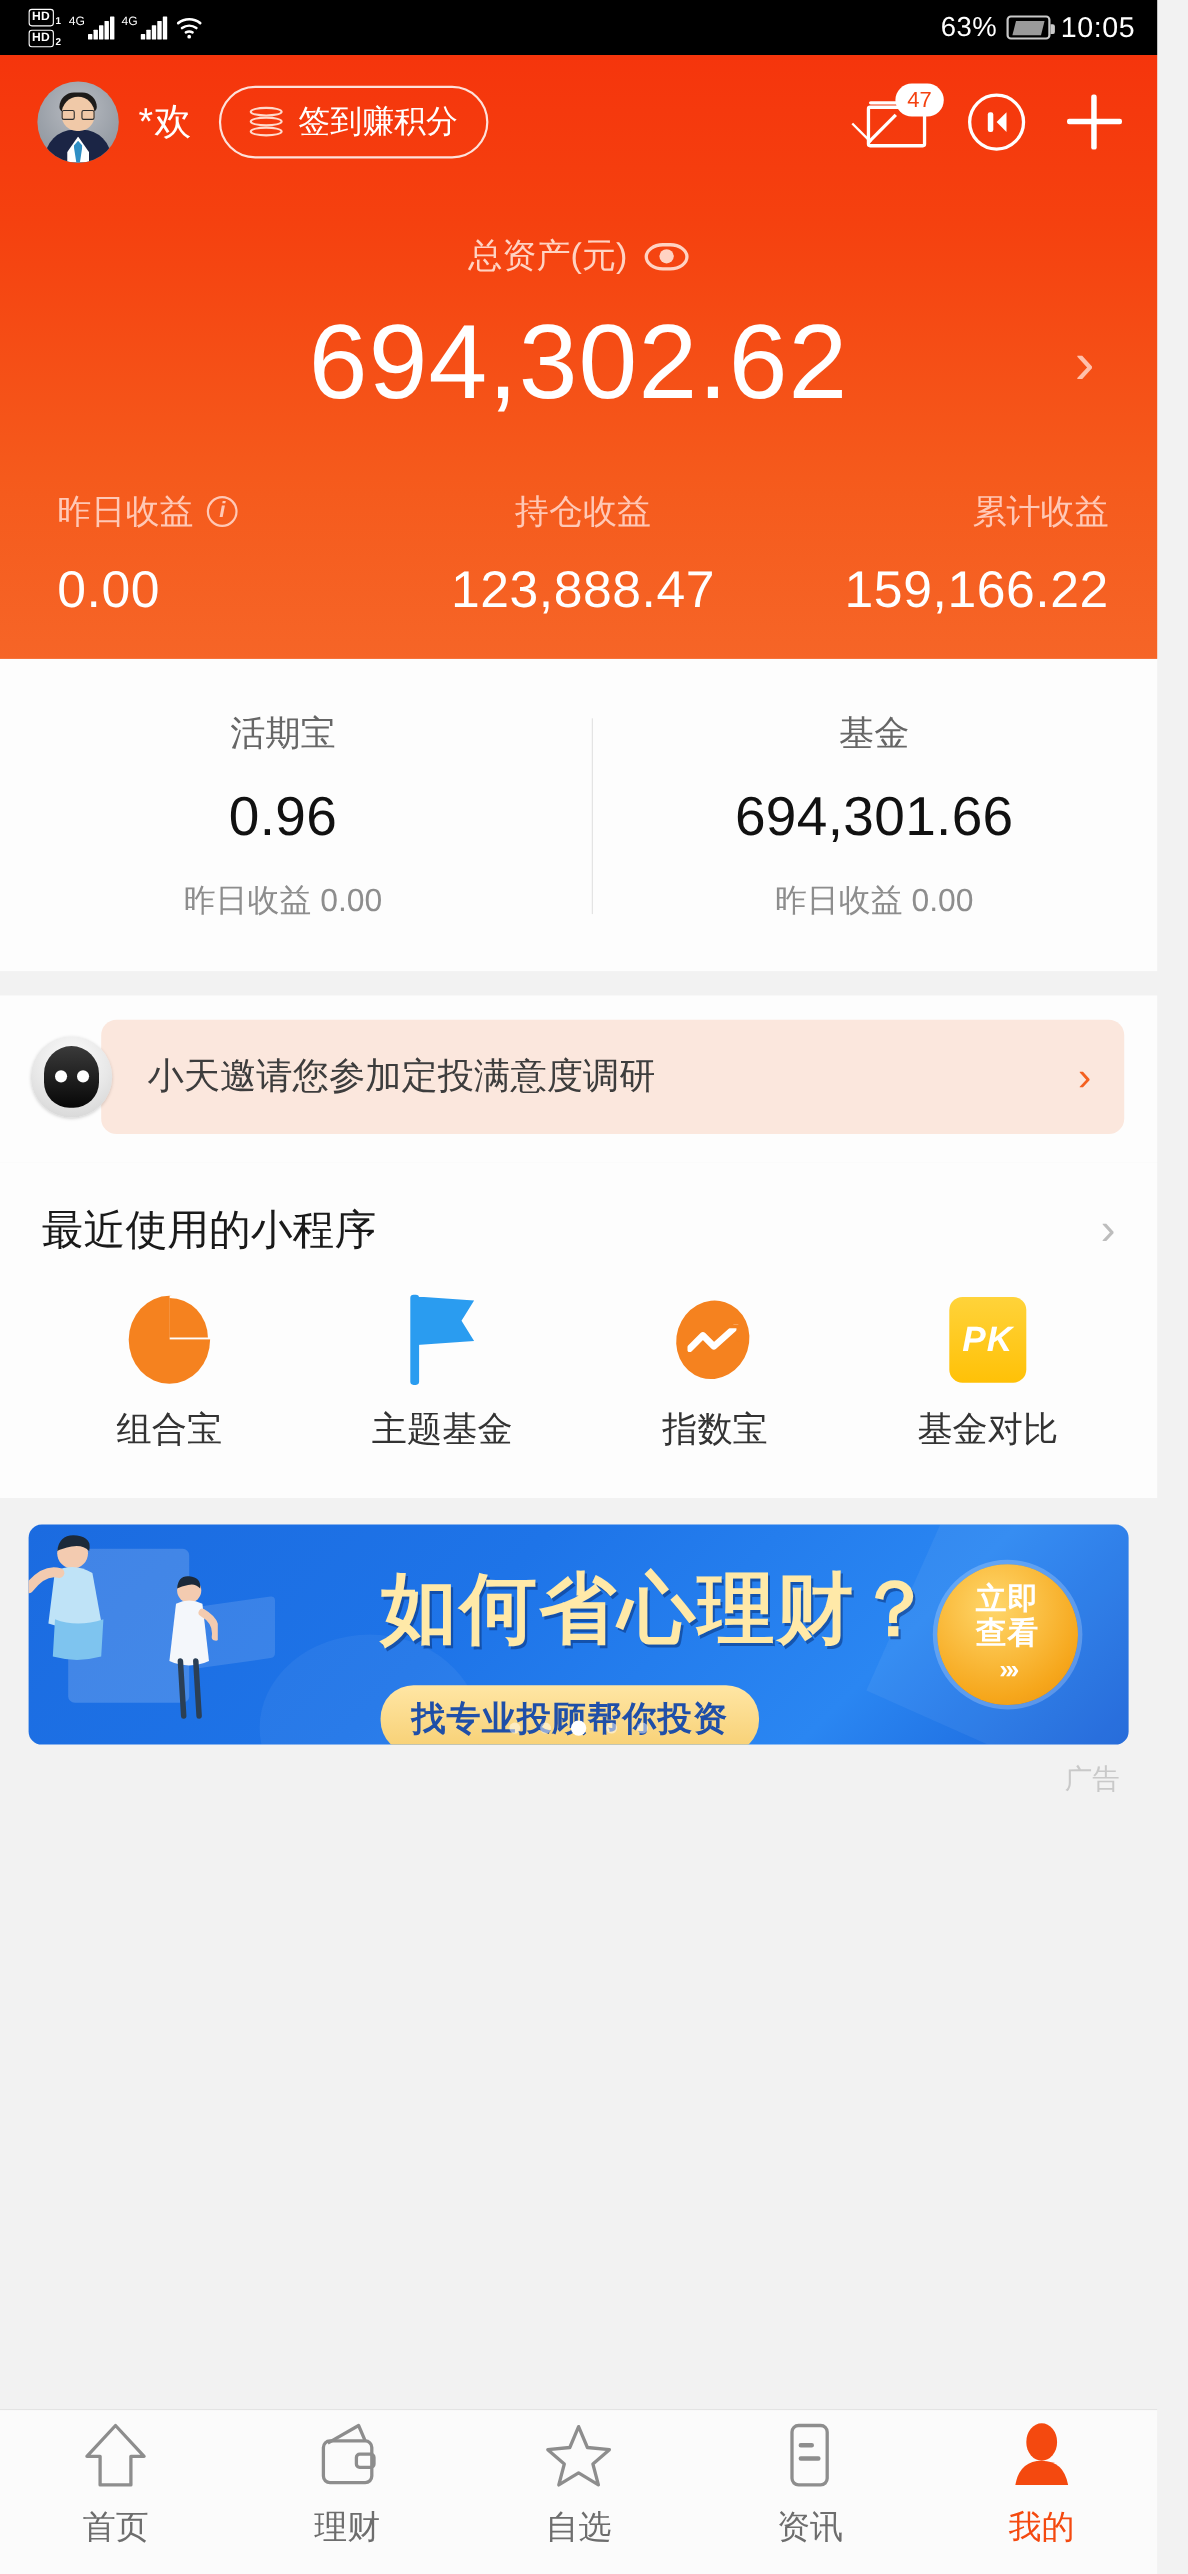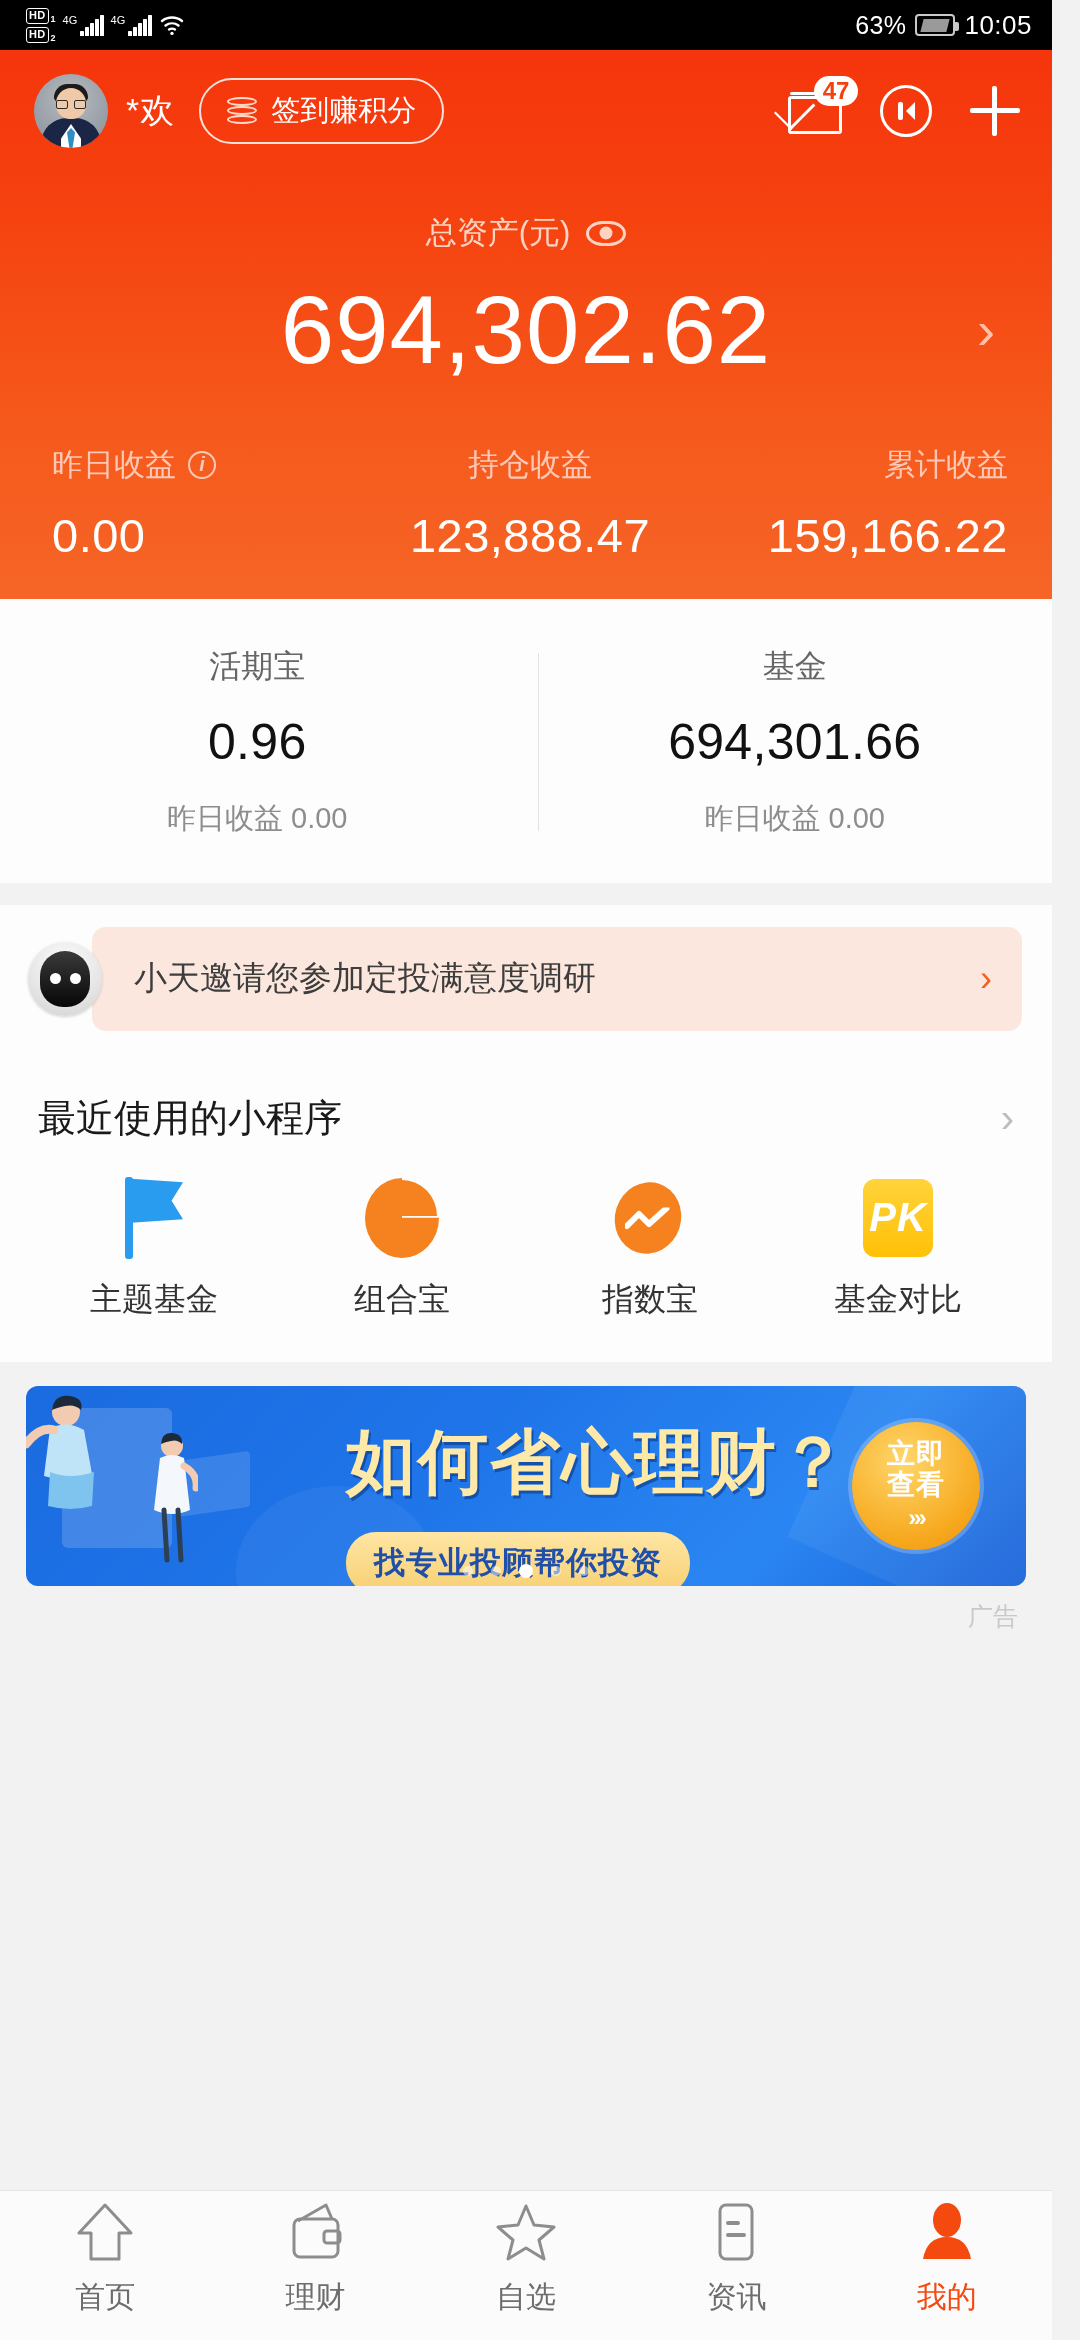--- a/index.html
+++ b/index.html
@@ -79,21 +79,21 @@
   .top-icons { margin-left:auto; display:flex; align-items:center; gap:38px; padding-right:6px; }
   .mail { width:54px; height:46px; position:relative; }
   .mail-body { position:absolute; left:0; bottom:0; width:54px; height:38px; border:3.4px solid #fff; border-radius:3px; }
   .mail-flap { position:absolute; left:3px; bottom:4px; width:48px; height:24px;
     border-left:3.4px solid #fff; border-bottom:3.4px solid #fff;
     transform:rotate(-45deg) scale(.72,1); transform-origin:bottom left; }
   .mail-top { position:absolute; left:2px; top:4px; width:50px; height:3.4px; background:#fff; border-radius:2px; }
   .badge {
     position:absolute; right:-16px; top:-12px; min-width:44px; height:30px;
     background:#fff; color:#f4410f; border-radius:16px;
-    font-size:24px; font-weight:700; display:flex; align-items:center; justify-content:center;
+    font-size:20px; font-weight:400; display:flex; align-items:center; justify-content:center;
     padding:0 7px;
   }
   .circ-icon { width:52px; height:52px; border:3.4px solid #fff; border-radius:50%; display:flex; align-items:center; justify-content:center; gap:3px; }
   .circ-icon b { display:block; width:5px; height:18px; background:#fff; border-radius:2px; }
   .circ-icon s { display:block; width:0; height:0; border:9px solid transparent; border-right-color:#fff; border-left:0; }
   .plus { width:50px; height:50px; position:relative; }
   .plus::before,.plus::after{ content:""; position:absolute; background:#fff; border-radius:2px; }
   .plus::before{ left:0; top:22px; width:50px; height:5px; }
   .plus::after{ top:0; left:22px; height:50px; width:5px; }
 
@@ -158,21 +158,21 @@
   .pie-cut { position:absolute; right:0; top:0; width:37px; height:40px; background:#fdfdfd; clip-path:polygon(0 0,100% 0,100% 100%,0 100%); }
   .pie-q { position:absolute; right:2px; top:2px; width:35px; height:36px; background:#f5821f; border-radius:0 100% 0 0; }
   .flag { width:70px; height:82px; position:relative; }
   .flag-pole { position:absolute; left:6px; top:0; width:8px; height:82px; background:#2a9cf0; border-radius:3px; }
   .flag-cloth { position:absolute; left:12px; top:2px; width:52px; height:44px; background:#2a9cf0; clip-path:polygon(0 0,100% 8%,78% 50%,100% 92%,0 100%); }
   .idx { width:78px; height:80px; position:relative; }
   .idx-e { position:absolute; left:4px; top:4px; width:66px; height:72px; background:#f5821f; border-radius:50%; transform:rotate(18deg); }
   .idx-z { position:absolute; left:14px; top:26px; width:48px; height:26px; }
   .idx-z svg { display:block; }
   .pk { width:70px; height:78px; background:linear-gradient(180deg,#ffd33a,#ffc107); border-radius:12px; display:flex; align-items:center; justify-content:center; }
-  .pk span { font-size:40px; font-weight:700; color:#fff; font-style:italic; letter-spacing:1px; }
+  .pk span { font-size:32px; font-weight:700; color:#fff; font-style:italic; letter-spacing:1px; }
 
   
   .adzone { background:#f2f2f2; padding:24px 0 0; flex:1 1 auto; display:flex; flex-direction:column; }
   .ad {
     margin:0 26px; height:200px; border-radius:12px; position:relative; overflow:hidden;
     background:linear-gradient(135deg,#1b6be0 0%,#1e74e8 40%,#2a86f2 75%,#1a63d8 100%);
   }
   .ad-shape1{ position:absolute; right:-40px; top:-30px; width:240px; height:240px; background:rgba(255,255,255,.06); transform:rotate(24deg); }
   .ad-shape2{ position:absolute; left:210px; bottom:-70px; width:200px; height:170px; background:rgba(255,255,255,.05); border-radius:50%; }
   .ad-girl { position:absolute; left:-6px; top:6px; width:110px; height:120px; }
@@ -369,37 +369,37 @@
 
   <div class="mini">
     <div class="mini-head">
       <span class="mini-title">最近使用的小程序</span>
       <span class="chev-g">›</span>
     </div>
     <div class="mini-grid">
 
       <div class="mini-item">
         <div class="mini-ico">
-          <span class="flag">
-            <span class="flag-pole"></span>
-            <span class="flag-cloth"></span>
-          </span>
-        </div>
-        <div class="mini-lbl">主题基金</div>
-      </div>
-
-      <div class="mini-item">
-        <div class="mini-ico">
           <span class="pie">
             <span class="pie-b"></span>
             <span class="pie-cut"></span>
             <span class="pie-q"></span>
           </span>
         </div>
         <div class="mini-lbl">组合宝</div>
+      </div>
+
+      <div class="mini-item">
+        <div class="mini-ico">
+          <span class="flag">
+            <span class="flag-pole"></span>
+            <span class="flag-cloth"></span>
+          </span>
+        </div>
+        <div class="mini-lbl">主题基金</div>
       </div>
 
       <div class="mini-item">
         <div class="mini-ico">
           <span class="idx">
             <span class="idx-e"></span>
             <span class="idx-z">
               <svg width="52" height="30" viewBox="0 0 52 30">
                 <path d="M2 22 L14 10 L24 20 L44 2" stroke="#fff" stroke-width="6" fill="none" stroke-linecap="round" stroke-linejoin="round"></path>
                 <path d="M34 1 L47 1 L47 13" stroke="#f5821f" stroke-width="5" fill="none" stroke-linecap="round" stroke-linejoin="round"></path>

